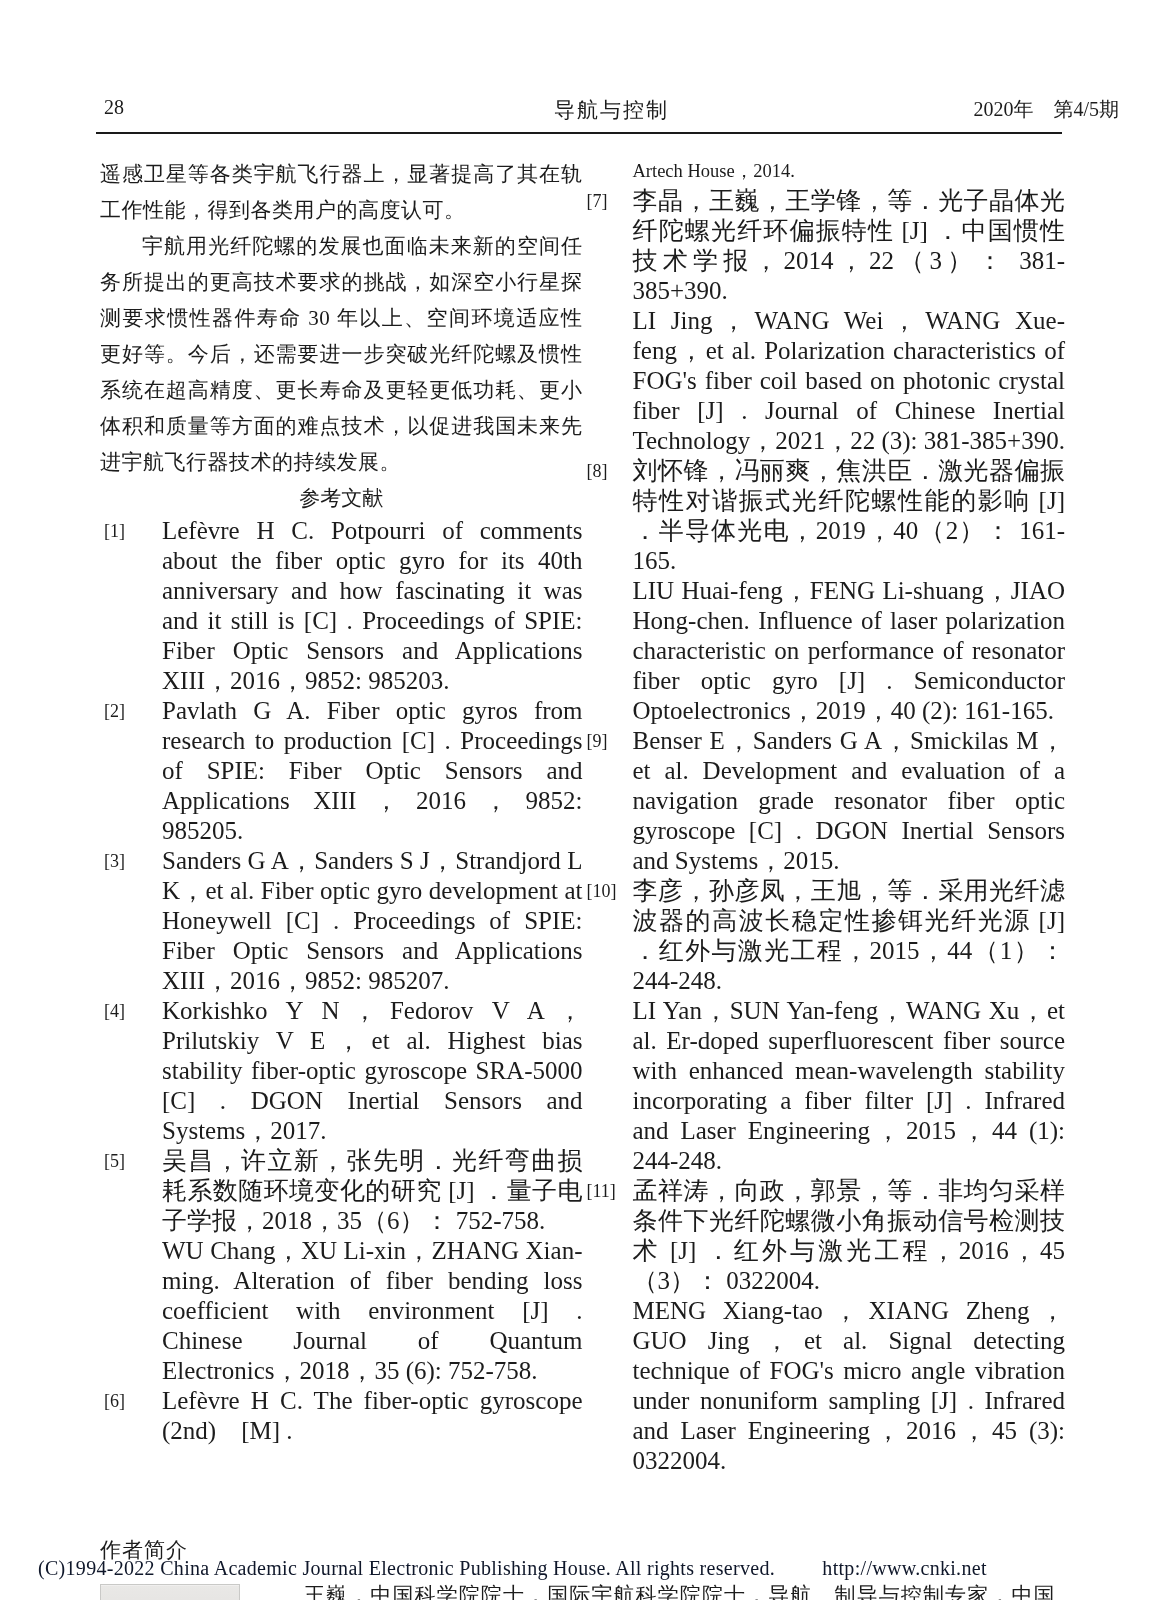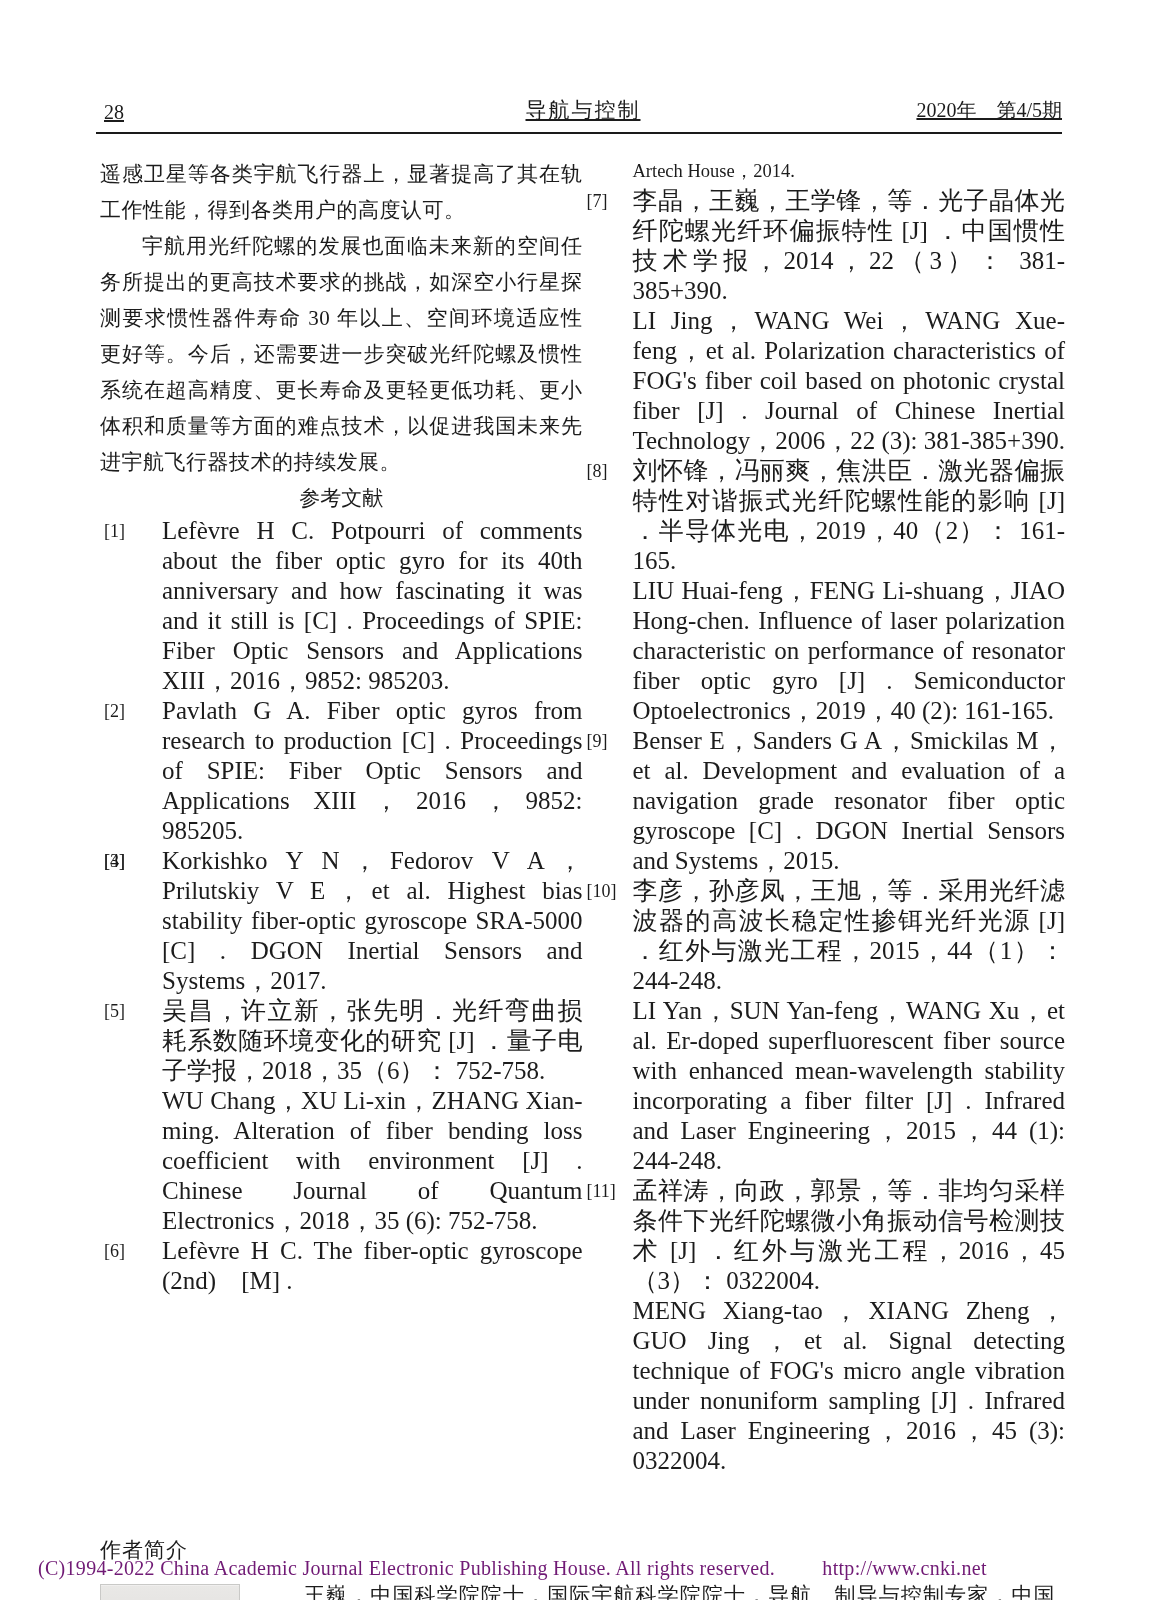--- a/index.html
+++ b/index.html
@@ -8,24 +8,23 @@
     width:1159px;height:1600px;
     margin:0 auto;
     background:#ffffff;
     font-family:"Liberation Serif","DejaVu Serif",serif;
     color:#1c1c1c;
     overflow:hidden;
     box-sizing:border-box;
   }
   
   .page-header{
-    display:flex;align-items:flex-end;
-    padding:96px 97px 0 104px;
+    display:flex;align-items:flex-start;
+    padding:96px 40px 0 104px;
     font-size:20px;
-    text-decoration:underline;
   }
   .page-header .hd-left{width:220px;text-align:left;}
   .page-header .hd-center{flex:1;text-align:center;font-size:21px;letter-spacing:2px;}
   .page-header .hd-right{width:220px;text-align:right;}
   .header-rule{
     border:none;height:2px;background:#1a1a1a;
     margin:8px 97px 0 96px;
   }
   
   .columns{
@@ -67,21 +66,21 @@
   }
   .author-photo svg{display:block;width:100%;height:100%;}
   .author-bio{
     margin:-6px 0 0 0;flex:1;
     font-size:21px;line-height:34px;
     text-align:justify;text-indent:2em;letter-spacing:.5px;
   }
   
   .page-footer{
     position:absolute;left:38px;bottom:20px;
-    font-size:20px;color:#701a75;letter-spacing:.3px;
+    font-size:20px;color:#0f172a;letter-spacing:.3px;
     white-space:nowrap;
   }
   .page-footer .footer-url{margin-left:42px;}
 </style>
 </head>
 <body>
 
 <div class="page">
 
   <header class="page-header">
@@ -100,20 +99,21 @@
           <div class="ref-item">
             <span class="ref-num">[1]</span>
             <p class="ref-text">Lefèvre H C.  Potpourri of comments about the fiber optic gyro for its 40th anniversary and how fascinating it was and it still is [C] .  Proceedings of SPIE:  Fiber Optic Sensors and Applications XIII，2016，9852:  985203.</p>
           </div>
           <div class="ref-item">
             <span class="ref-num">[2]</span>
             <p class="ref-text">Pavlath G A.  Fiber optic gyros from research to production [C] .  Proceedings of SPIE:  Fiber Optic Sensors and Applications XIII，2016，9852:  985205.</p>
           </div>
           <div class="ref-item">
             <span class="ref-num">[3]</span>
+            <p class="ref-text">Sanders G A，Sanders S J，Strandjord L K，et al.  Fiber optic gyro development at Honeywell [C] .  Proceedings of SPIE:  Fiber Optic Sensors and Applications XIII，2016，9852:  985207.</p>
           </div>
           <div class="ref-item">
             <span class="ref-num">[4]</span>
             <p class="ref-text">Korkishko Y N，Fedorov V A，Prilutskiy V E，et al.  Highest bias stability fiber-optic gyroscope SRA-5000 [C] .  DGON Inertial Sensors and Systems，2017.</p>
           </div>
           <div class="ref-item">
             <span class="ref-num">[5]</span>
             <p class="ref-text">吴昌，许立新，张先明．光纤弯曲损耗系数随环境变化的研究 [J] ．量子电子学报，2018，35（6）： 752-758.</p>
             <p class="ref-text">WU Chang，XU Li-xin，ZHANG Xian-ming.  Alteration of fiber bending loss coefficient with environment [J] .  Chinese Journal of Quantum Electronics，2018，35 (6):  752-758.</p>
           </div>
@@ -123,21 +123,21 @@
           </div>
         </div>
     </section>
 
     <section class="col col-right">
       <div class="ref-cont">Artech House，2014.</div>
       <div id="refs-right">
           <div class="ref-item">
             <span class="ref-num">[7]</span>
             <p class="ref-text">李晶，王巍，王学锋，等．光子晶体光纤陀螺光纤环偏振特性 [J] ．中国惯性技术学报，2014，22（3）： 381-385+390.</p>
-            <p class="ref-text">LI Jing，WANG Wei，WANG Xue-feng，et al.  Polarization characteristics of FOG's fiber coil based on photonic crystal fiber  [J] .  Journal of Chinese Inertial Technology，2006，22 (3):  381-385+390.</p>
+            <p class="ref-text">LI Jing，WANG Wei，WANG Xue-feng，et al.  Polarization characteristics of FOG's fiber coil based on photonic crystal fiber  [J] .  Journal of Chinese Inertial Technology，2021，22 (3):  381-385+390.</p>
           </div>
           <div class="ref-item">
             <span class="ref-num">[8]</span>
             <p class="ref-text">刘怀锋，冯丽爽，焦洪臣．激光器偏振特性对谐振式光纤陀螺性能的影响 [J] ．半导体光电，2019，40（2）： 161-165.</p>
             <p class="ref-text">LIU Huai-feng，FENG Li-shuang，JIAO Hong-chen.  Influence of laser polarization characteristic on performance of resonator fiber optic gyro [J] .  Semiconductor Optoelectronics，2019，40 (2):  161-165.</p>
           </div>
           <div class="ref-item">
             <span class="ref-num">[9]</span>
             <p class="ref-text">Benser E，Sanders G A，Smickilas M，et al.  Development and evaluation of a navigation grade resonator fiber optic gyroscope [C] .  DGON Inertial Sensors and Systems，2015.</p>
           </div>

